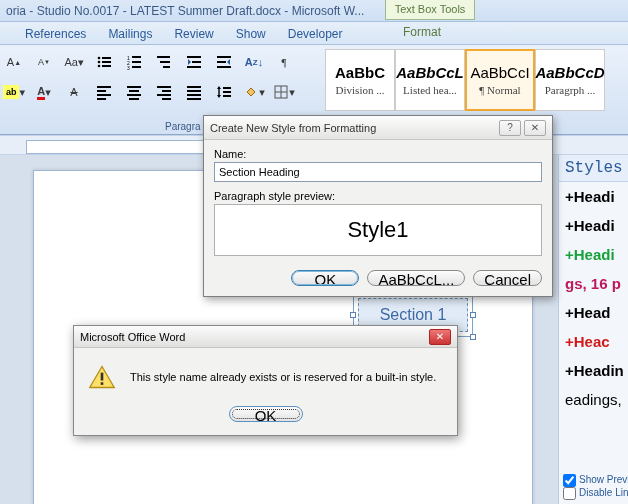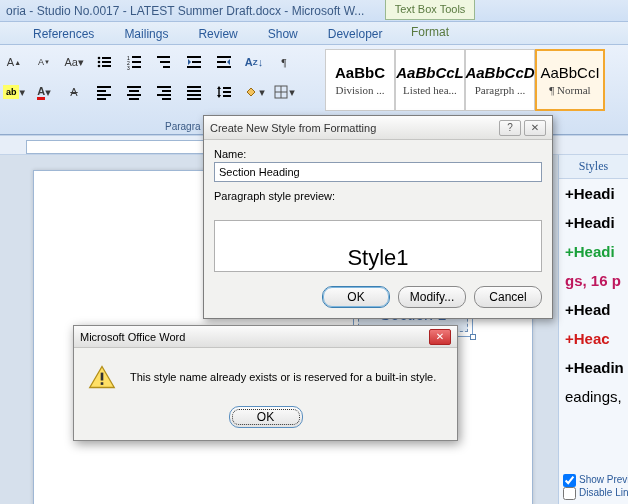--- a/index.html
+++ b/index.html
@@ -4,21 +4,21 @@
 <style>
   * { box-sizing: border-box; margin: 0; padding: 0; font-family: "Segoe UI", Tahoma, sans-serif; }
   body { width: 628px; height: 504px; overflow: hidden; background: #fff; position: relative; font-size: 11px; }
 
   
   .titlebar { height: 22px; background: linear-gradient(#dce8f7,#cfe0f5); border-bottom:1px solid #a9c1e0; display:flex; align-items:center; padding:0 6px; color:#3a5a85; font-size:12px; white-space:nowrap; overflow:hidden;}
   .tbt-tab { position:absolute; top:0; left:385px; width:90px; height:20px; background:#f0f7e0; border:1px solid #9ab890; border-top:none; text-align:center; font-size:11px; color:#5a7a40; line-height:19px;}
 
   
   .ribtabs { height:23px; background:linear-gradient(#e6eff9,#d8e6f6); border-bottom:1px solid #a9c1e0; display:flex; align-items:flex-end; padding-left:25px; gap:22px; font-size:12px; color:#2a5a9a;}
-  .ribtabs span { padding-bottom:3px;margin-left:8px; }
+  .ribtabs span { padding-bottom:3px; }
   .ribtabs .fmt { position:absolute; left:403px; top:25px; color:#5a7a40;}
 
   
   .ribbon { height:90px; background:linear-gradient(#eaf1fb,#d2e1f4); border-bottom:1px solid #8fa9cc; position:relative;}
   .rb-label { position:absolute; bottom:2px; font-size:10px; color:#3a5a85; text-align:right;}
   
   .para-icons { position:absolute; left:0; top:4px; width:300px; height:64px; display:grid; grid-template-columns:repeat(10,28px); grid-template-rows:28px 28px; gap:2px; padding:2px;}
   .pi { width:24px; height:22px; border:1px solid transparent; border-radius:2px; display:flex;align-items:center;justify-content:center; color:#3a3a3a; font-size:11px;}
   .pi svg{width:16px;height:16px;}
   .hl{ background:#ffff66; color:#000; font-weight:bold; width:18px;height:14px; font-size:9px; display:inline-block; text-align:center; line-height:14px;}
@@ -38,36 +38,36 @@
   .page{ position:absolute; left:33px; top:170px; width:500px; height:380px; background:#fff; border:1px solid #9fb7d4; box-shadow:0 0 4px rgba(0,0,0,.15);}
 
   
   .textbox{ position:absolute; left:358px; top:298px; width:110px; height:34px; border:1px dashed #6d8fb8; background:#e0ebf7; display:flex; align-items:center; justify-content:center; color:#3f6aa5; font-family:"Times New Roman",serif; font-size:16px;}
   .handles{ position:absolute; border:1px solid #7aa0cd;}
   .hsq{position:absolute;width:6px;height:6px;background:#fff;border:1px solid #5a82b0;}
   .hrot{position:absolute;width:8px;height:8px;border-radius:50%;background:#6fbf4a;border:1px solid #3f7f2a;}
 
   
   .styles-pane{ position:absolute; right:0; top:155px; width:70px; height:349px; background:#f3f7fc; border-left:1px solid #b9cde6; overflow:hidden; font-family:"Times New Roman",serif;}
-  .styles-pane .title{ font-family:Liberation Serif, serif; font-size:12px; background:#e6eff9; padding:4px 6px; border-bottom:1px solid #c3d3e8; color:#2a5a9a;text-align:center;}
+  .styles-pane .title{ font-family:Liberation Mono, monospace; font-size:16px; background:#e6eff9; padding:4px 6px; border-bottom:1px solid #c3d3e8; color:#2a5a9a;}
   .sp-item{ padding:6px 4px 6px 6px; font-size:15px; font-weight:bold; white-space:nowrap; color:#000;}
   .sp-bottom{ position:absolute; bottom:4px; left:4px; font-family:"Segoe UI"; font-size:10px; color:#2a5a9a;}
   .sp-bottom label{ display:block; white-space:nowrap;}
 
   
   .dialog{ position:absolute; left:203px; top:115px; width:350px; background:#f2f2f0; border:1px solid #7e7e7e; box-shadow:2px 3px 8px rgba(0,0,0,.35);}
   .dlg-title{ height:24px; background:linear-gradient(#fdfdfd,#e4e4e2); border-bottom:1px solid #c5c5c3; display:flex; align-items:center; padding:0 6px; font-size:11px; color:#333;}
   .dlg-title .sp{flex:1;}
   .dlg-close,.dlg-help{ width:22px;height:16px;border:1px solid #a9a9a9; background:linear-gradient(#fafafa,#e6e6e6); margin-left:3px; border-radius:2px; font-size:10px; display:flex;align-items:center;justify-content:center; color:#555;}
   .dlg-body{ padding:8px 10px 4px;}
   .dlg-body label{ font-size:11px; color:#000; display:block; margin-bottom:2px;}
   .dlg-body input[type=text]{ width:100%; height:20px; border:1px solid #8a9bb2; padding:0 4px; font-size:11px; background:#fff;}
-  .preview-box{ width:100%; height:52px; border:1px solid #b0b0b0; background:#fff; margin-top:18px; display:flex; align-items:flex-end; justify-content:center; font-family:"Times New Roman",serif; font-size:22px;}
+  .preview-box{ width:100%; height:52px; border:1px solid #b0b0b0; background:#fff; margin-top:2px; display:flex; align-items:center; justify-content:center; font-family:"Times New Roman",serif; font-size:22px;}
   .dlg-buttons{ display:flex; justify-content:flex-end; gap:8px; padding:10px;}
-  .btn{ min-width:68px; height:22px; border:1px solid #8a8a8a; background:linear-gradient(#fcfcfc,#e3e3e3); border-radius:10px; font-size:12px; padding:0 10px; cursor:default;}
+  .btn{ min-width:68px; height:16px; border:1px solid #8a8a8a; background:linear-gradient(#fcfcfc,#e3e3e3); border-radius:10px; font-size:15px; padding:0 10px; cursor:default;}
   .btn.def{ border:1px solid #3c7fb1; box-shadow:0 0 0 1px #9ecaf inset; outline:1px solid #7eb6dd; outline-offset:-2px;}
 
   
   .msgbox{ position:absolute; left:73px; top:325px; width:385px; background:#f2f2f0; border:1px solid #888; box-shadow:2px 3px 10px rgba(0,0,0,.4);}
   .msg-title{ height:22px; background:linear-gradient(#fbfbfb,#e0e0df); border-bottom:1px solid #c5c5c3; display:flex; align-items:center; padding:0 6px; font-size:11px;}
   .msg-title .sp{flex:1;}
   .msg-x{ width:22px;height:16px; background:linear-gradient(#e77,#c33); border:1px solid #a22; border-radius:2px; color:#fff; font-size:10px; display:flex; align-items:center; justify-content:center;}
   .msg-body{ display:flex; align-items:center; padding:16px 14px; gap:14px; font-size:11px;}
   .warn-icon{ width:28px;height:26px; }
   .msg-btns{ text-align:center; padding:0 0 12px;}
@@ -203,27 +203,27 @@
 
   <div class="style-gal" id="style-gal">
       <div class="style-item">
         <div class="big" style="font-weight: bold;">AaBbC</div>
         <div class="lab">Division ...</div>
       </div>
       <div class="style-item">
         <div class="big" style="font-weight: bold; font-style: italic;">AaBbCcL</div>
         <div class="lab">Listed hea...</div>
       </div>
+      <div class="style-item sel">
+        <div class="big">AaBbCcI</div>
+        <div class="lab">¶ Normal</div>
+      </div>
       <div class="style-item">
         <div class="big" style="font-weight: bold; font-style: italic;">AaBbCcD</div>
         <div class="lab">Paragrph ...</div>
-      </div>
-      <div class="style-item sel">
-        <div class="big">AaBbCcI</div>
-        <div class="lab">¶ Normal</div>
       </div>
     </div>
 </div>
 
 <div class="ruler">
     <div class="ruler-inner"></div>
   </div>
 
 <div class="page-bg"></div>
 <div class="page"></div>
@@ -271,21 +271,21 @@
   <div class="dlg-body">
     <label>Name:</label>
     <input type="text" value="Section Heading" style="">
     <label style="margin-top:8px">Paragraph style preview:</label>
     <div class="preview-box">
       <span>Style1</span>
     </div>
   </div>
   <div class="dlg-buttons">
     <button class="btn def">OK</button>
-    <button class="btn">Modify...</button>
+    <button class="btn">AaBbCcL...</button>
     <button class="btn">Cancel</button>
   </div>
 </div>
 
 <div class="msgbox">
   <div class="msg-title">
     <span>Microsoft Office Word</span>
     <span class="sp"></span>
     <span class="msg-x">✕</span>
   </div>

